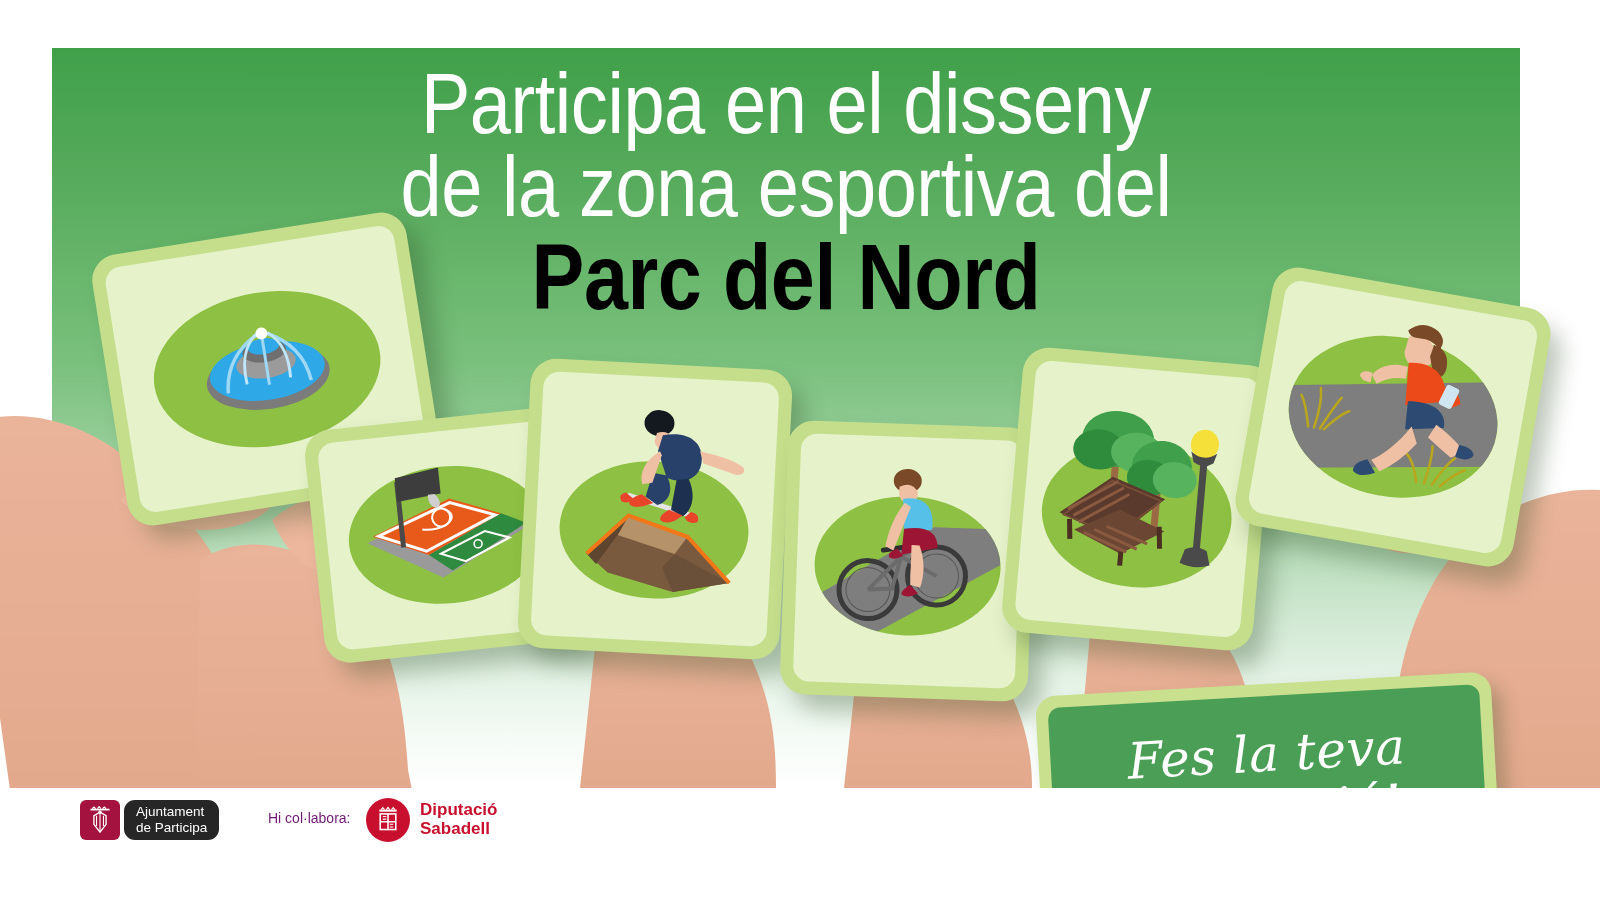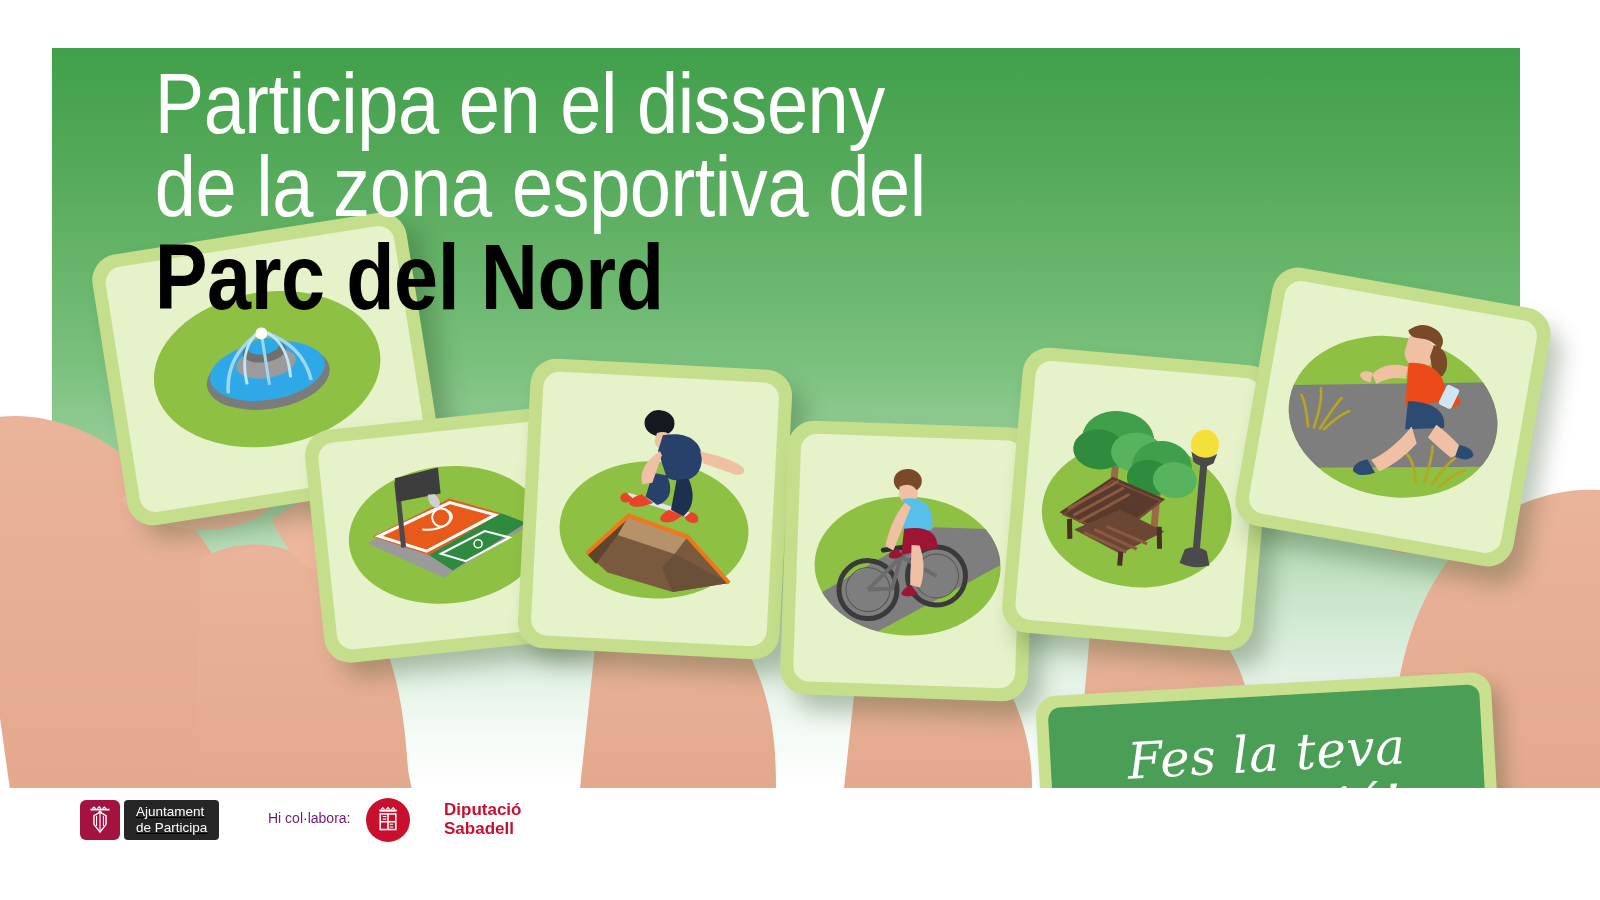--- a/index.html
+++ b/index.html
@@ -9,21 +9,21 @@
 
   
   #panel{
     position:absolute;left:52px;top:48px;width:1468px;height:740px;
     background:linear-gradient(180deg,#40a04a 0%,#57ab5c 18%,#79c07c 42%,#a9d6ab 62%,#d8ecda 80%,#f3faf4 92%,#ffffff 100%);
   }
 
   
   #headline{
     position:absolute;left:52px;top:62px;width:1468px;
-    text-align:left;line-height:0.97;
+    text-align:center;line-height:0.97;
     pointer-events:none;
   }
   .hl-line{
     display:block;color:#ffffff;font-weight:400;
     font-size:86px;letter-spacing:-0.5px;
     transform:scaleX(0.86);transform-origin:center;
     font-family:"Liberation Sans",sans-serif;
   }
   .hl-line.bold{color:#000000;font-weight:700;font-size:92px;margin-top:4px;}
 
@@ -68,28 +68,28 @@
 
   
   #footer{position:absolute;left:0;top:788px;width:1600px;height:112px;background:#fff;}
 
   .logo-ajuntament{position:absolute;left:80px;top:12px;display:flex;align-items:stretch;height:40px;}
   .crest-box{
     width:40px;height:40px;background:#a4123f;border-radius:6px;
     display:flex;align-items:center;justify-content:center;margin-right:4px;
   }
   .name-box{
-    background:#262626;border-radius:4px;padding:17px 12px;
-    display:flex;flex-direction:column;justify-content:center;text-decoration:underline;
+    background:#262626;border-radius:11px;padding:17px 12px;
+    display:flex;flex-direction:column;justify-content:center;
   }
   .name-box span{color:#fff;font-size:13.5px;line-height:1.22;white-space:nowrap;}
 
   #collab-label{position:absolute;left:268px;top:22px;font-size:14px;color:#701a75;white-space:nowrap;}
 
-  .logo-diba{position:absolute;left:366px;top:10px;display:flex;align-items:center;gap:24px;}
+  .logo-diba{position:absolute;left:366px;top:10px;display:flex;align-items:center;}
   .diba-circle{
     width:44px;height:44px;border-radius:50%;background:#c8102e;
     display:flex;align-items:center;justify-content:center;margin-right:10px;
   }
   .diba-text{display:flex;flex-direction:column;line-height:1.1;}
   .diba-text span{color:#c8102e;font-weight:700;font-size:17px;white-space:nowrap;}
 </style>
 </head>
 <body>
 

